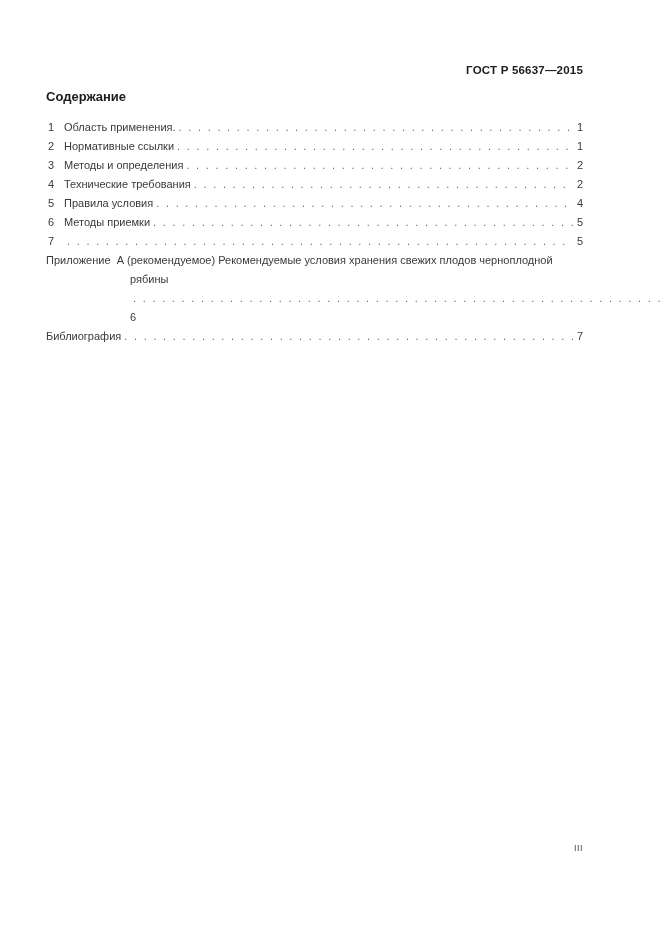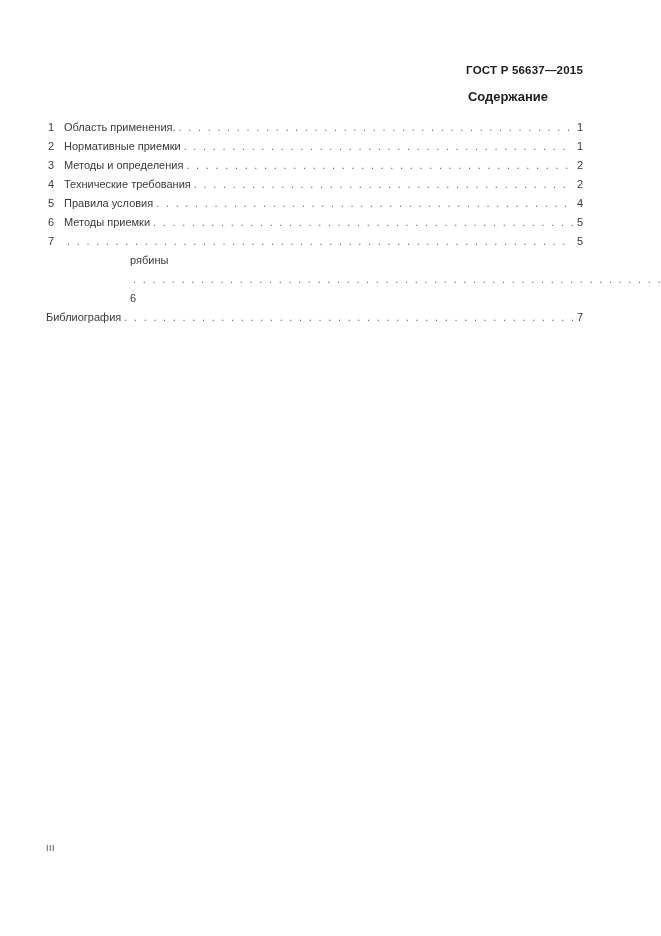--- a/index.html
+++ b/index.html
@@ -25,21 +25,21 @@
     font-size: 11.5px;
     font-weight: bold;
     color: #1c1c1c;
     letter-spacing: 0.2px;
   }
   .doc-title {
     position: absolute;
     top: 89px;
     left: 46px;
     width: 502px;
-    text-align: right;
+    text-align: left;
     font-size: 13px;
     font-weight: bold;
     color: #1c1c1c;
   }
   .toc {
     position: absolute;
     top: 118px;
     left: 46px;
     width: 537px;
     font-size: 11px;
@@ -82,20 +82,21 @@
   }
   .appendix-cont {
     padding-left: 80px;
     flex-direction: column;
   }
   .page-footer {
     position: absolute;
     top: 843px;
     left: 46px;
     width: 537px;
+    text-align: right;
     font-size: 9px;
     color: #4c4c4c;
     letter-spacing: 0.5px;
   }
 </style>
 </head>
 <body>
 
 <div class="page">
 
@@ -107,21 +108,21 @@
 
     <div class="toc-row">
       <span class="num">1</span>
       <span class="label">Область применения.</span>
       <span class="leader"></span>
       <span class="toc-page">1</span>
     </div>
 
     <div class="toc-row">
       <span class="num">2</span>
-      <span class="label">Нормативные приемки</span>
+      <span class="label">Нормативные ссылки</span>
       <span class="leader"></span>
       <span class="toc-page">1</span>
     </div>
 
     <div class="toc-row">
       <span class="num">3</span>
       <span class="label">Методы и определения</span>
       <span class="leader"></span>
       <span class="toc-page">2</span>
     </div>
@@ -146,20 +147,23 @@
       <span class="leader"></span>
       <span class="toc-page">5</span>
     </div>
 
     <div class="toc-row">
       <span class="num">7</span>
       <span class="leader"></span>
       <span class="toc-page">5</span>
     </div>
 
+    <div class="toc-row appendix-line1">
+      <span class="label">Приложение  А (рекомендуемое) Рекомендуемые условия хранения свежих плодов черноплодной</span>
+    </div>
 
     <div class="toc-row appendix-cont">
       <span class="label">рябины</span>
       <span class="leader"></span>
       <span class="toc-page">6</span>
     </div>
 
     <div class="toc-row">
       <span class="label">Библиография</span>
       <span class="leader"></span>

